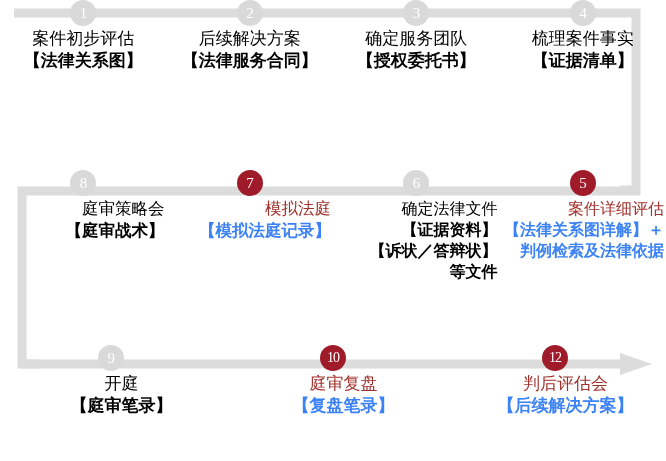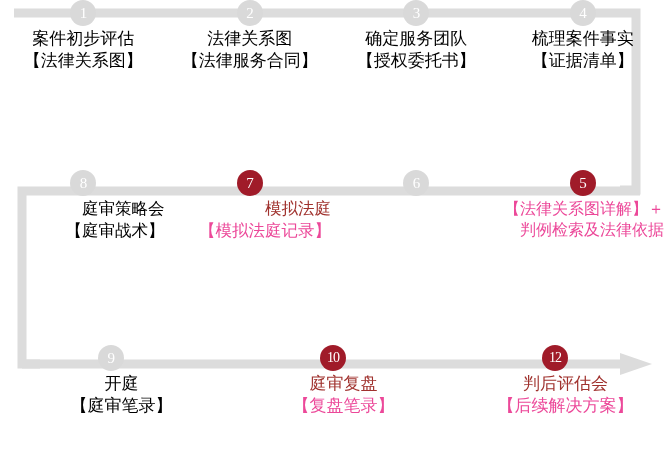--- a/index.html
+++ b/index.html
@@ -63,22 +63,22 @@
     text-align:center;
     line-height:1.32;
     font-size:17px;
     color:#000000;
     padding:0 2px;
     box-sizing:border-box;
   }
   .labels .ln{display:block;white-space:nowrap;}
   .labels.red{color:#a0322e;}
   .labels .ln.title{font-weight:400;}
-  .labels .ln.doc{font-weight:400;}
-  .labels.red .ln.doc{color:#ec4899;}
+  .labels .ln.doc{font-weight:700;}
+  .labels.red .ln.doc{color:#3b82f6;}
 
   
   .row-1 .labels{top:28px;}
   .row-2 .labels{top:28px;text-align:right;}
   .row-3 .labels{top:28px;padding-left:23px;}
 
   .row-2 .labels{font-size:16.5px;}
   .row-2 .cell-4 .labels{font-size:16px;}
   .row-2 .cell-3 .labels{font-size:16px;}
 </style>
@@ -103,21 +103,21 @@
       <div class="cell cell-1">
         <div class="badge grey">1</div>
         <div class="labels">
           <span class="ln title">案件初步评估</span>
           <span class="ln doc">【法律关系图】</span>
         </div>
       </div>
       <div class="cell cell-2">
         <div class="badge grey">2</div>
         <div class="labels">
-          <span class="ln title">法律关系图</span>
+          <span class="ln title">后续解决方案</span>
           <span class="ln doc">【法律服务合同】</span>
         </div>
       </div>
       <div class="cell cell-3">
         <div class="badge grey">3</div>
         <div class="labels">
           <span class="ln title">确定服务团队</span>
           <span class="ln doc">【授权委托书】</span>
         </div>
       </div>
@@ -142,24 +142,31 @@
       </div>
       <div class="cell cell-2">
         <div class="badge red">7</div>
         <div class="labels red">
           <span class="ln title">模拟法庭</span>
           <span class="ln doc">【模拟法庭记录】</span>
         </div>
       </div>
       <div class="cell cell-3">
         <div class="badge grey">6</div>
+        <div class="labels">
+          <span class="ln title">确定法律文件</span>
+          <span class="ln doc">【证据资料】</span>
+          <span class="ln doc">【诉状／答辩状】</span>
+          <span class="ln doc">等文件</span>
+        </div>
       </div>
       <div class="cell cell-4">
         <div class="badge red">5</div>
         <div class="labels red">
+          <span class="ln title">案件详细评估</span>
           <span class="ln doc">【法律关系图详解】＋</span>
           <span class="ln doc">判例检索及法律依据</span>
         </div>
       </div>
     </div>
   </div>
 
   <div class="row row-3">
     <div class="cells">
       <div class="cell cell-1">

